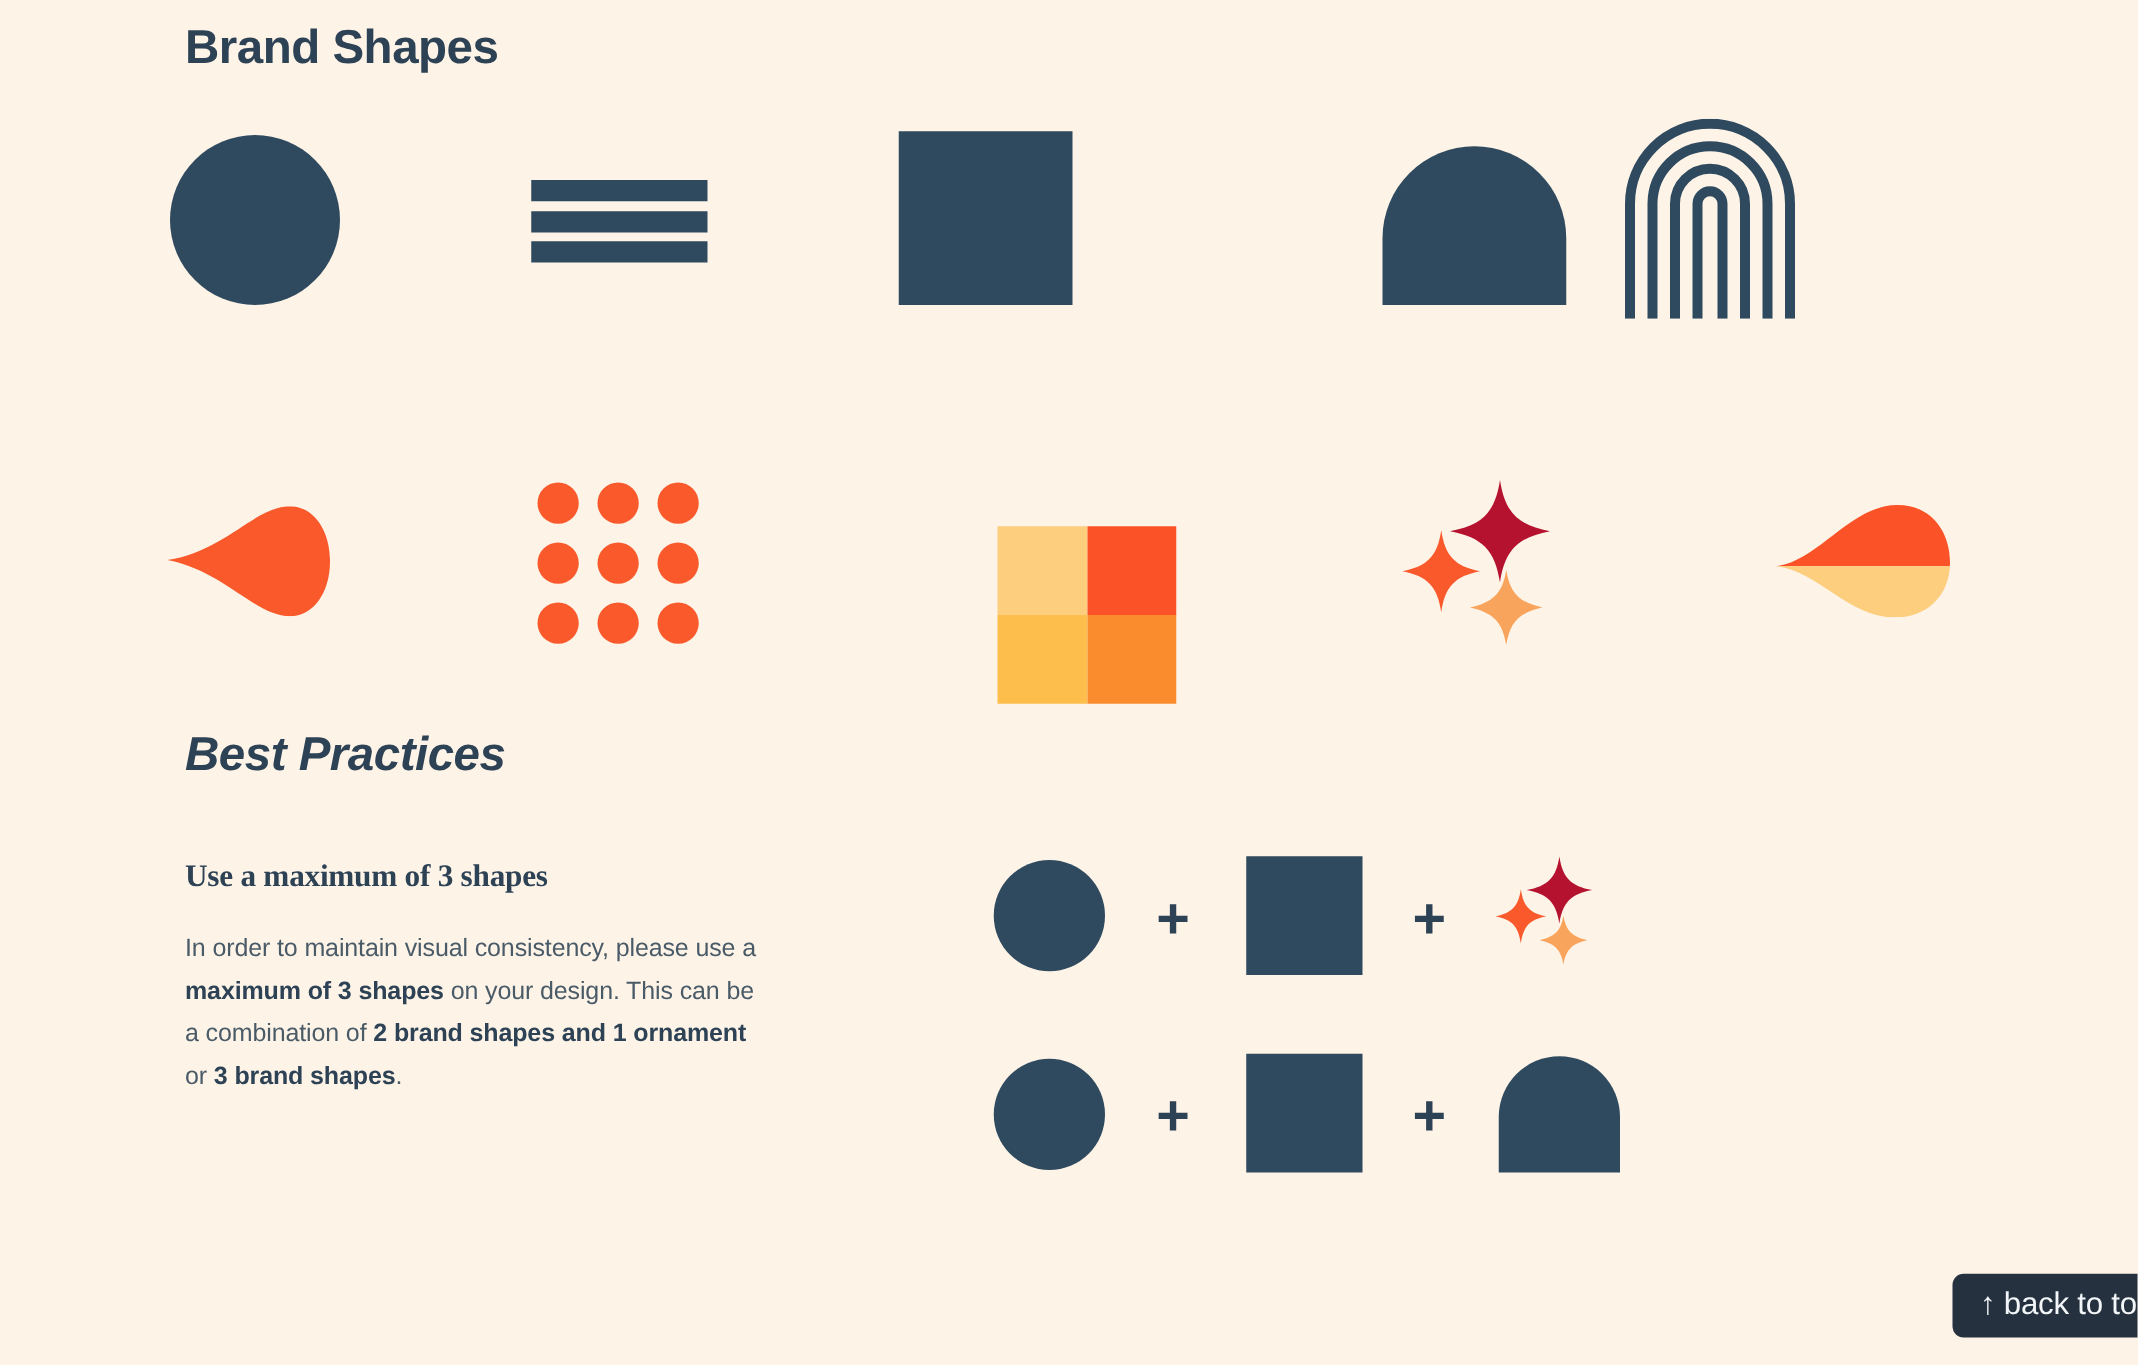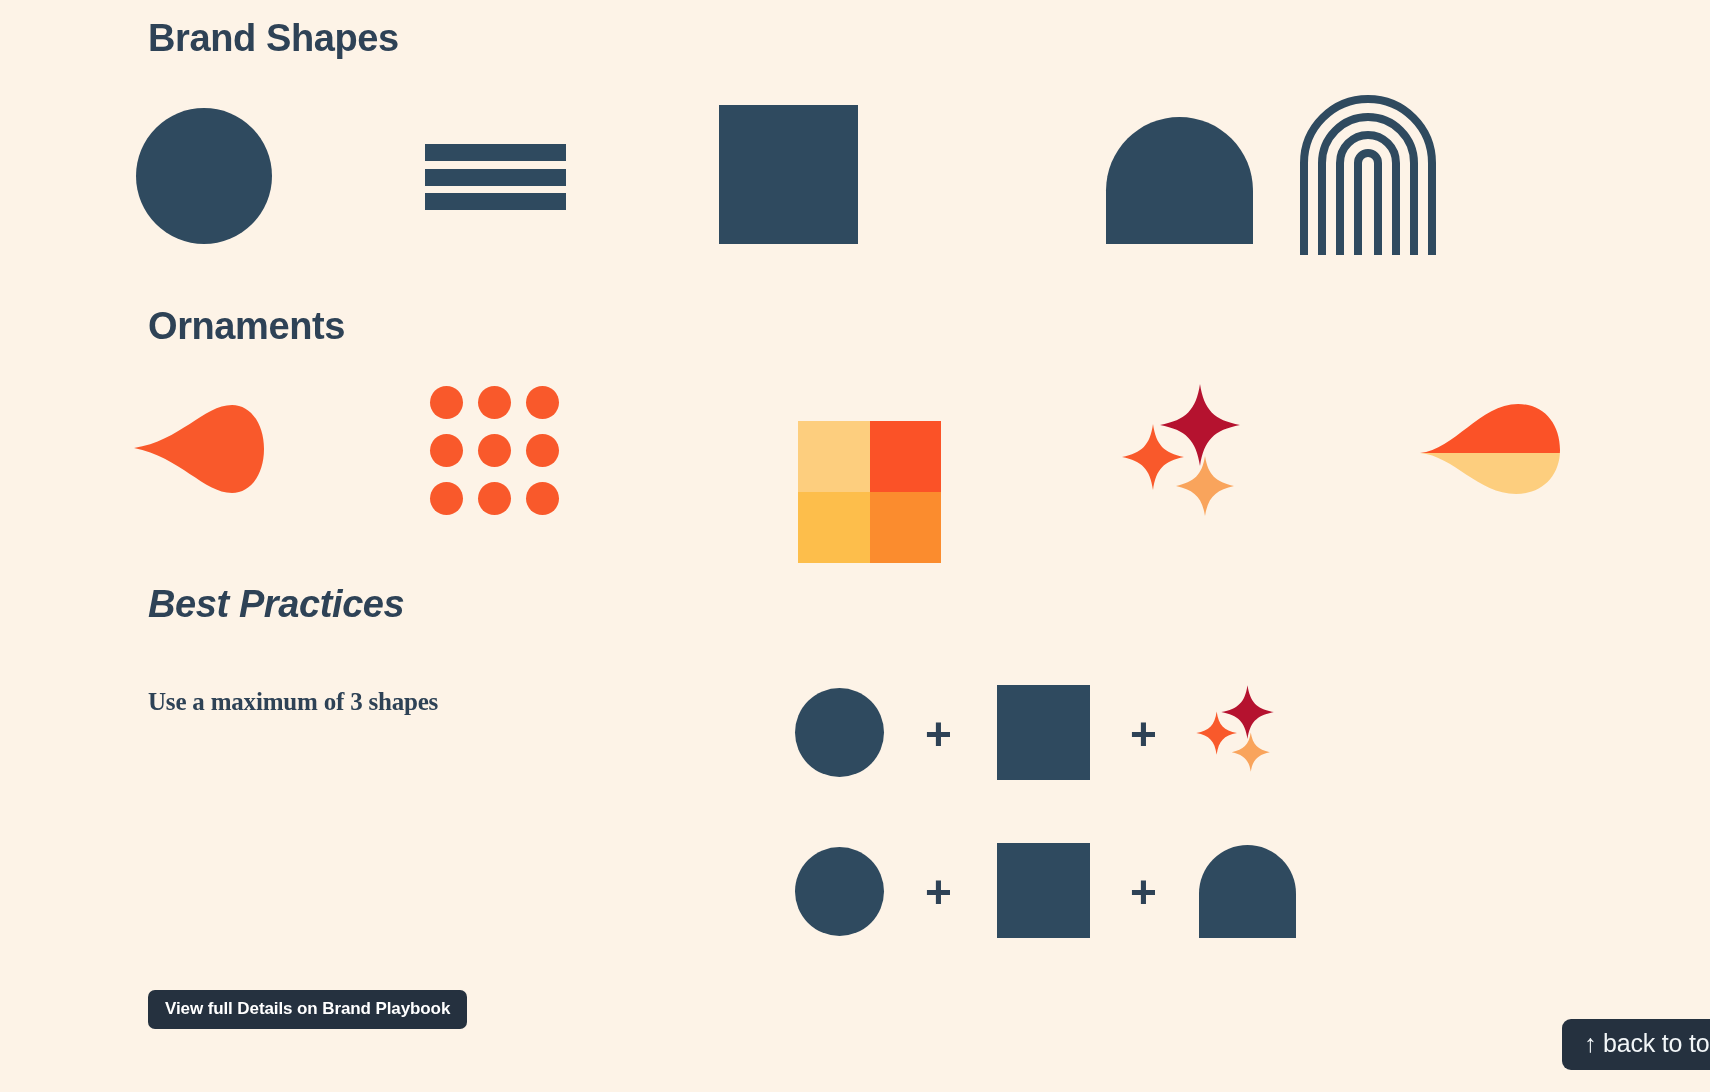--- a/index.html
+++ b/index.html
@@ -121,21 +121,20 @@
     <svg width="136" height="160" viewBox="0 0 136 160">
       <g fill="none" stroke="#2F4A5F" stroke-width="8">
         <path d="M4 160 L4 68 A64 64 0 0 1 132 68 L132 160"></path>
         <path d="M22 160 L22 68 A46 46 0 0 1 114 68 L114 160"></path>
         <path d="M40 160 L40 68 A28 28 0 0 1 96 68 L96 160"></path>
         <path d="M58 160 L58 68 A10 10 0 0 1 78 68 L78 160"></path>
       </g>
     </svg>
   </div>
 
-  <div class="h-sec" id="h-ornaments">Ornaments</div>
 
   <div class="teardrop" style="left:134px;top:405px;width:130px;height:88px;">
     <svg width="130" height="88" viewBox="0 0 130 88">
       <path d="M0 43 C46 36 70 0 98 0 C116 0 130 18 130 44 C130 70 116 88 98 88 C70 88 46 52 0 43 Z" fill="#F9592B"></path>
     </svg>
   </div>
 
   <div class="dotgrid" style="left:430px;top:386px;width:129px;height:129px;grid-template-columns:repeat(3,33px);grid-template-rows:repeat(3,33px);gap:15px;">
     <i style="width:33px;height:33px;"></i>
     <i style="width:33px;height:33px;"></i>
@@ -177,22 +176,22 @@
         <rect x="0" y="0" width="140" height="49" fill="#FB5227"></rect>
         <rect x="0" y="49" width="140" height="41" fill="#FDCE7E"></rect>
       </g>
     </svg>
   </div>
 
   <div class="h-sec" id="h-best-practices">Best Practices</div>
 
   <div id="bp-subhead">Use a maximum of 3 shapes</div>
 
-
-  <button id="bp-button">View full Details on Brand Playbook</button>
+  <div id="bp-para"><span>In order to maintain visual consistency, please use a </span><b>maximum of 3 shapes</b><span> on your design. This can be a combination of </span><b>2 brand shapes and 1 ornament</b><span> or </span><b>3 brand shapes</b><span>.</span></div>
+
 
   <div class="circle-navy" style="left:795px;top:688px;width:89px;height:89px;"></div>
   <div class="plus" style="left:925px;top:711px;">+</div>
   <div class="square-navy" style="left:997px;top:685px;width:93px;height:95px;"></div>
   <div class="plus" style="left:1130px;top:711px;">+</div>
   <div class="sparkles" style="left:1195px;top:676px;width:105px;height:105px;">
     <svg width="105" height="105" viewBox="0 0 160 140">
       <path d="M80 4 C84 30 94 40 120 45 C94 50 84 60 80 86 C76 60 66 50 40 45 C66 40 76 30 80 4 Z" fill="#B5122F"></path>
       <path d="M33 44 C36 65 44 73 64 77 C44 81 36 89 33 110 C30 89 22 81 2 77 C22 73 30 65 33 44 Z" fill="#F9592B"></path>
       <path d="M85 76 C88 95 96 102 114 106 C96 110 88 117 85 136 C82 117 74 110 56 106 C74 102 82 95 85 76 Z" fill="#F9A45C"></path>

